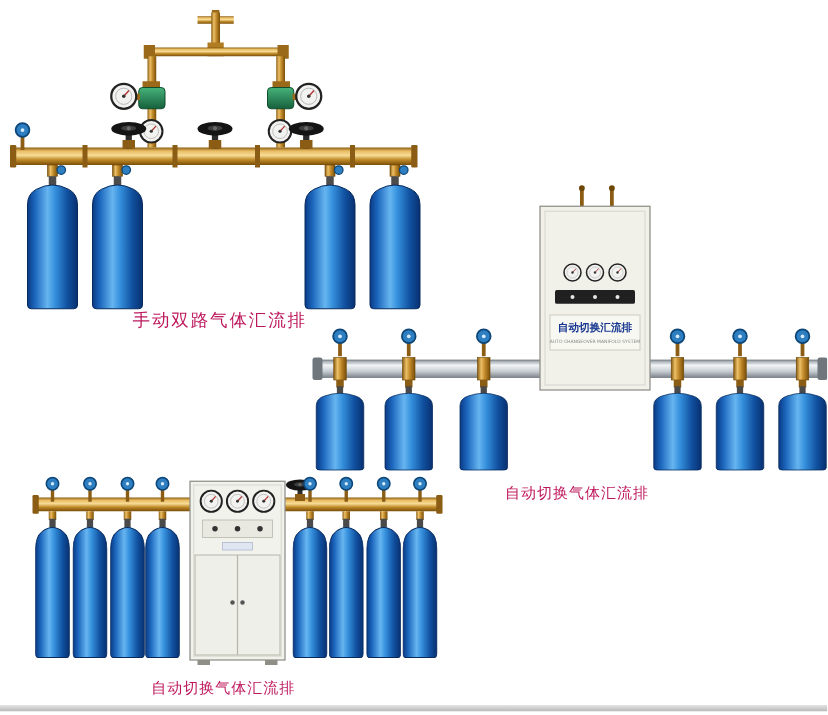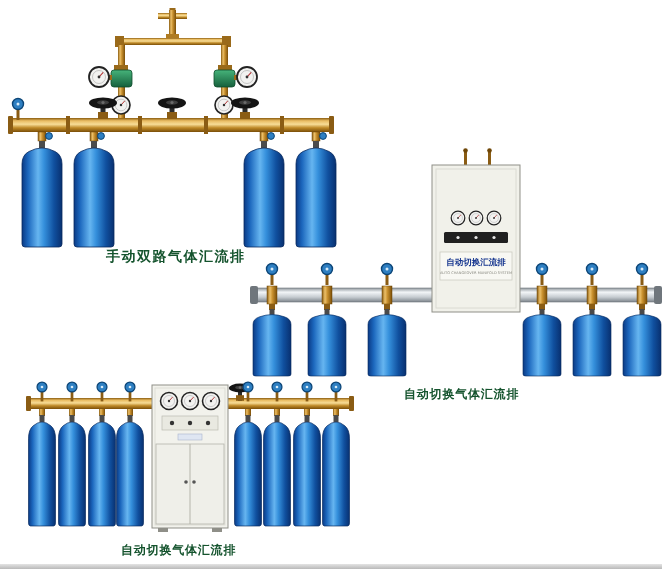--- a/index.html
+++ b/index.html
@@ -1,21 +1,21 @@
 <!DOCTYPE html>
 <html><head>
 <meta charset="utf-8">
 <style>
   html,body{margin:0;padding:0;background:#fff;}
   .stage{
     position:relative;width:662px;height:572px;background:#ffffff;overflow:hidden;
     font-family:"DejaVu Sans","Liberation Sans",sans-serif;
   }
   .stage svg{position:absolute;left:0;top:0;display:block;}
-  .caption{position:absolute;font-weight:bold;color:#14532d;white-space:nowrap;}
+  .caption{position:absolute;font-weight:normal;color:#be185d;white-space:nowrap;}
   .caption.c1{left:106px;top:248px;font-size:14px;letter-spacing:1.5px;}
   .caption.c2{left:404px;top:386px;font-size:12px;letter-spacing:0.8px;}
   .caption.c3{left:121px;top:542px;font-size:12px;letter-spacing:0.8px;}
   .bottom-edge{position:absolute;left:0;top:564px;width:662px;height:5px;
     background:linear-gradient(#e4e4e4,#b9b9b9);}
 </style>
 </head>
 <body>
 
 <div class="stage">

